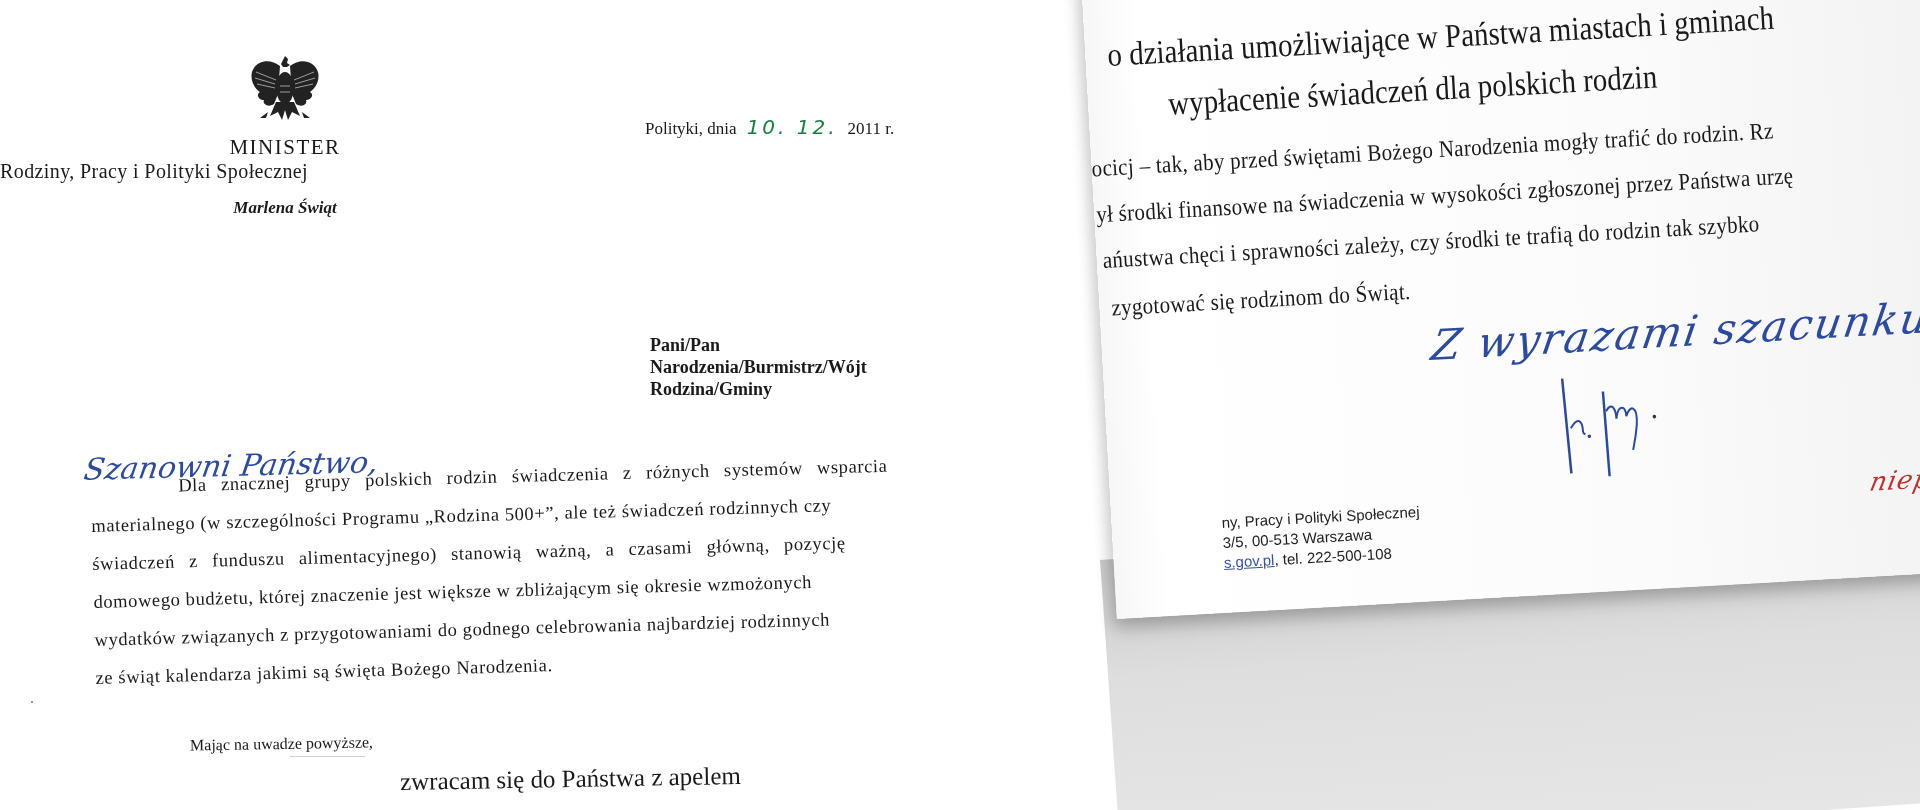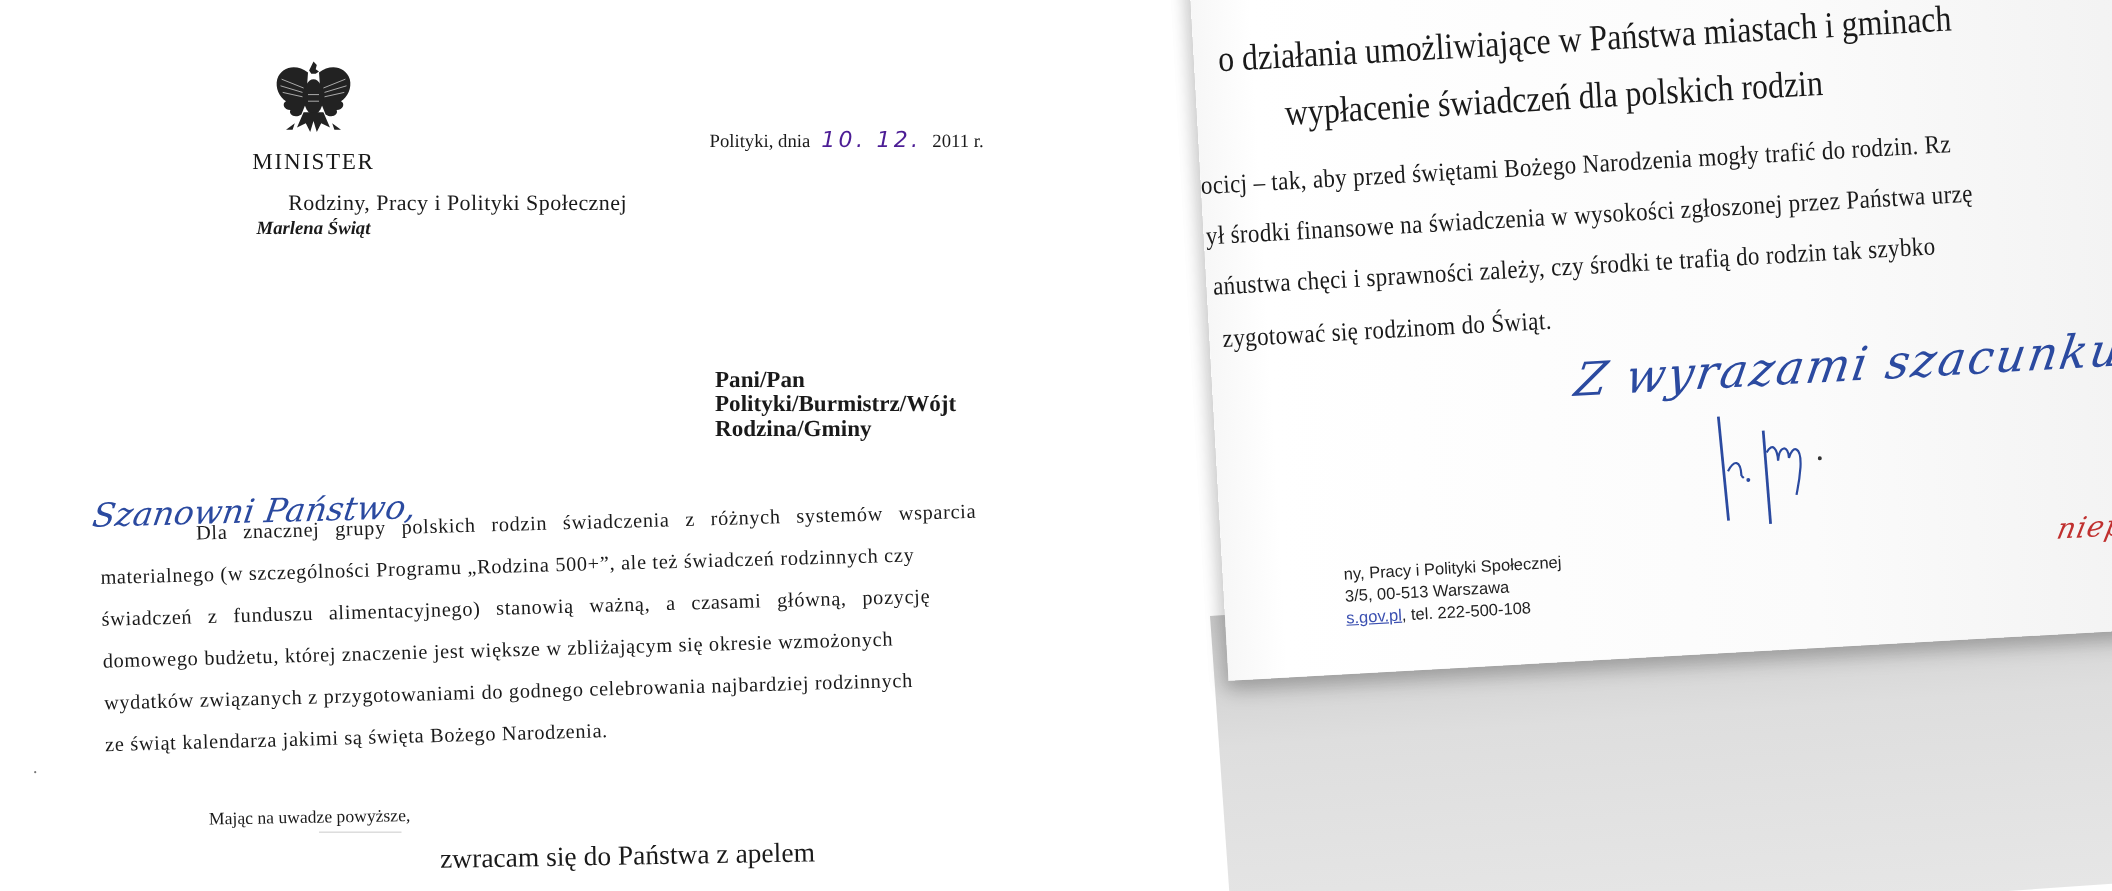--- a/index.html
+++ b/index.html
@@ -58,31 +58,31 @@
   .sheet-left {
     position: absolute; left: 0; top: 0; width: 1080px; height: 810px; background: #ffffff;
     clip-path: polygon(0 0, 1050px 0, 1080px 810px, 0 810px);
   }
   .emblem { position: absolute; left: 240px; top: 50px; width: 90px; height: 80px; }
   .minister {
     position: absolute; left: 0; top: 135px; width: 570px; text-align: center;
     font-size: 21px; letter-spacing: 1.5px; font-family: Liberation Serif, serif;
   }
   .ministry {
-    position: absolute; left: 0; top: 174px; width: 570px; text-align: right; font-size: 20px;
+    position: absolute; left: 0; top: 160px; width: 570px; text-align: left; font-size: 20px;
     letter-spacing: 0.4px;
   }
   .minister-name {
     position: absolute; left: 0; top: 198px; width: 570px; text-align: center;
     font-size: 17px; font-weight: bold; font-style: italic;
   }
   .date-line { position: absolute; left: 645px; top: 115px; font-size: 17px; white-space: nowrap; }
-  .date-line .hand { color: #4c1d95; font-family: "DejaVu Sans", sans-serif; font-style: italic; font-size: 20px; letter-spacing: 3px; margin: 4px 10px; }
+  .date-line .hand { color: #15803d; font-family: "DejaVu Sans", sans-serif; font-style: italic; font-size: 20px; letter-spacing: 3px; margin: 4px 10px; }
   .recipient {
-    position: absolute; left: 650px; top: 334px; font-size: 21px; font-weight: bold; line-height: 22px;
+    position: absolute; left: 650px; top: 334px; font-size: 18px; font-weight: bold; line-height: 22px;
   }
   .salutation {
     position: absolute; left: 85px; top: 448px; font-size: 30px; color: #2b4aa0;
     font-family: "DejaVu Serif", serif; font-style: italic; transform: skewX(-10deg) rotate(-1.5deg);
   }
   .body-left {
     position: absolute; left: 90px; top: 478px; width: 960px; transform: rotate(-1.6deg); transform-origin: left top;
   }
   .body-left .p-line {
     position: absolute; white-space: nowrap; font-size: 18.5px; letter-spacing: 0.6px;
@@ -140,21 +140,21 @@
   <div class="minister">MINISTER</div>
   <div class="ministry">Rodziny, Pracy i Polityki Społecznej</div>
   <div class="minister-name">Marlena Świąt</div>
 
   <div class="date-line">
     <span>Polityki, dnia</span><span class="hand">10. 12.</span><span>2011 r.</span>
   </div>
 
   <div class="recipient">
     <div>Pani/Pan</div>
-    <div>Polityki/Burmistrz/Wójt</div>
+    <div>Narodzenia/Burmistrz/Wójt</div>
     <div>Rodzina/Gminy</div>
   </div>
 
   <div class="salutation">Szanowni Państwo,</div>
 
   <div class="body-left">
     <div class="p-line j" style="left:88px; top:0px;">Dla znacznej grupy polskich rodzin świadczenia z różnych systemów wsparcia</div>
     <div class="p-line" style="left:0; top:38px;">materialnego (w szczególności Programu „Rodzina 500+”, ale też świadczeń rodzinnych czy</div>
     <div class="p-line j" style="left:0; top:76px;">świadczeń z funduszu alimentacyjnego) stanowią ważną, a czasami główną, pozycję</div>
     <div class="p-line" style="left:0; top:114px;">domowego budżetu, której znaczenie jest większe w zbliżającym się okresie wzmożonych</div>

